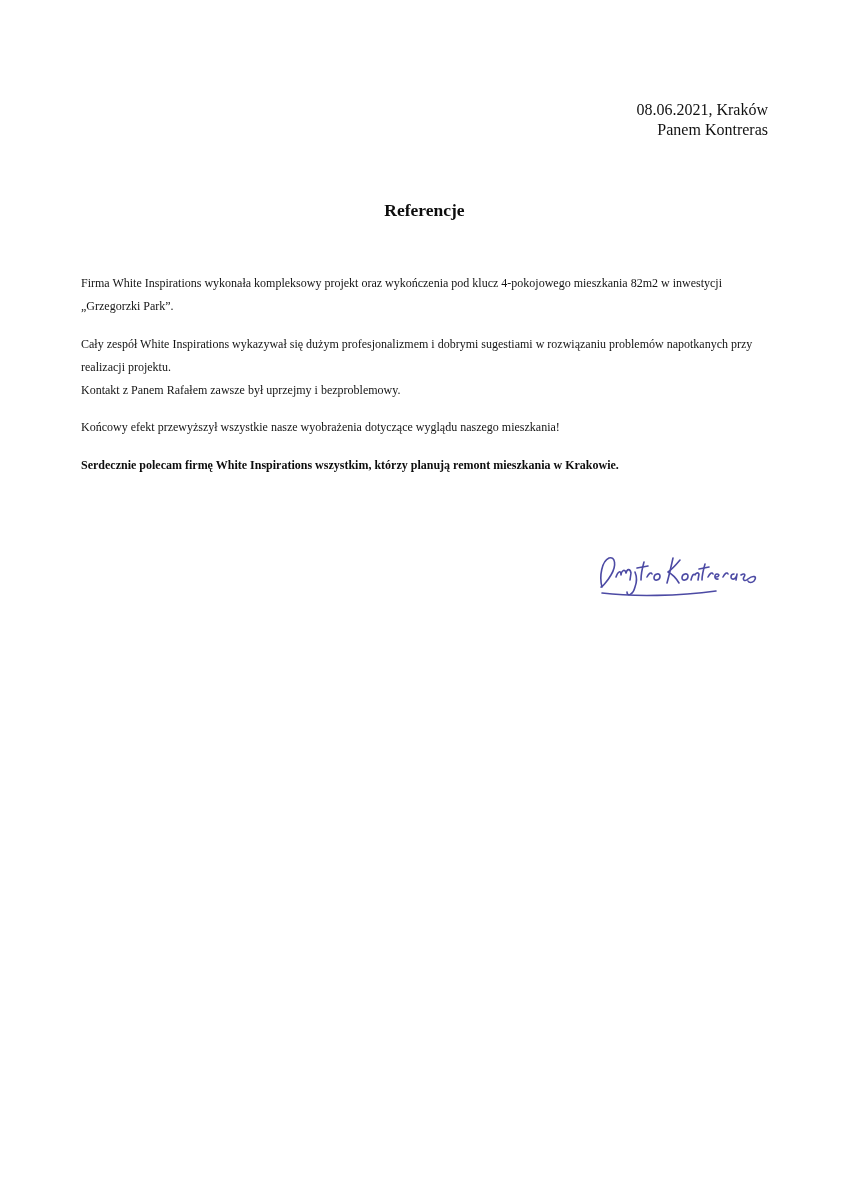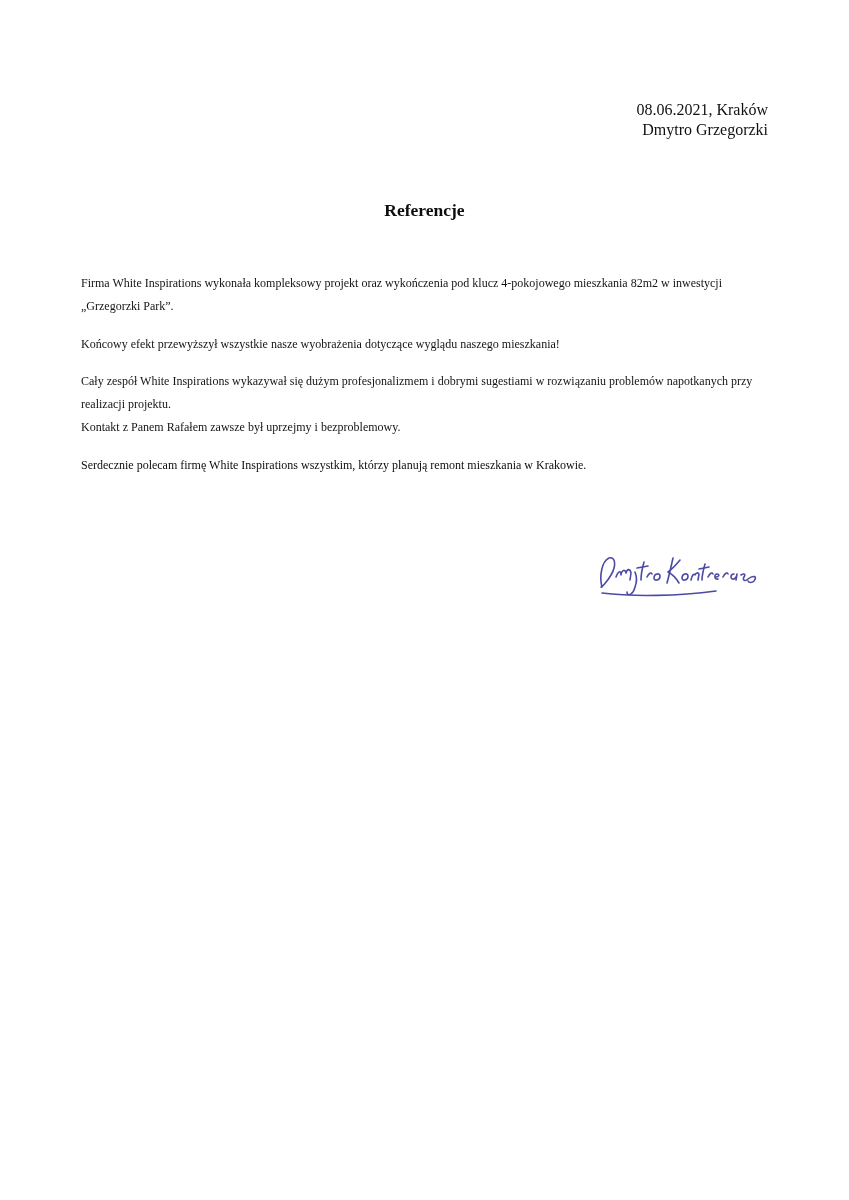--- a/index.html
+++ b/index.html
@@ -33,51 +33,51 @@
     color: #0d0d0d;
   }
   .body-text p {
     margin: 0 0 14px 0;
     font-size: 12px;
     line-height: 23.3px;
     white-space: pre-line;
     color: #141414;
   }
   .body-text p.bold {
-    font-weight: normal;
+    font-weight: bold;
     margin-top: 7px;
     color: #0d0d0d;
   }
   .signature-row {
     margin-top: 69px;
     display: flex;
     justify-content: flex-end;
   }
   .signature-row svg {
     display: block;
     margin-right: 2px;
   }
 </style>
 </head>
 <body>
 
 <div class="page">
 
   <div class="header-block">
     <div>08.06.2021, Kraków</div>
-    <div>Dmytro Grzegorzki</div>
+    <div>Panem Kontreras</div>
   </div>
 
   <h1 class="letter-title">Referencje</h1>
 
   <div class="body-text">
     <p>Firma White Inspirations wykonała kompleksowy projekt oraz wykończenia pod klucz 4-pokojowego mieszkania 82m2 w inwestycji „Grzegorzki Park”.</p>
-    <p>Końcowy efekt przewyższył wszystkie nasze wyobrażenia dotyczące wyglądu naszego mieszkania!</p>
     <p>Cały zespół White Inspirations wykazywał się dużym profesjonalizmem i dobrymi sugestiami w rozwiązaniu problemów napotkanych przy realizacji projektu.
 Kontakt z Panem Rafałem zawsze był uprzejmy i bezproblemowy.</p>
+    <p>Końcowy efekt przewyższył wszystkie nasze wyobrażenia dotyczące wyglądu naszego mieszkania!</p>
     <p class="bold">Serdecznie polecam firmę White Inspirations wszystkim, którzy planują remont mieszkania w Krakowie.</p>
   </div>
 
   <div class="signature-row">
     <svg width="172" height="58" viewBox="0 0 172 58" aria-label="Dmytro Kontreras signature">
       <g fill="none" stroke-width="1.6" stroke-linecap="round" stroke-linejoin="round">
 
         <path d="M8,41 C5,30 8,15 15,12 C21,10 23,19 17,29 C13,36 7,42 7,41" stroke="#4c4aa4"></path>
         <path d="M22,31 C24,25 27,24 27,29 C27,25 31,22 32,27 C33,23 36,22 37,27 L36,34" stroke="#4c4aa4"></path>
         <path d="M41,26 C43,31 43,36 41,41 C39,49 33,51 33,46" stroke="#4c4aa4"></path>

